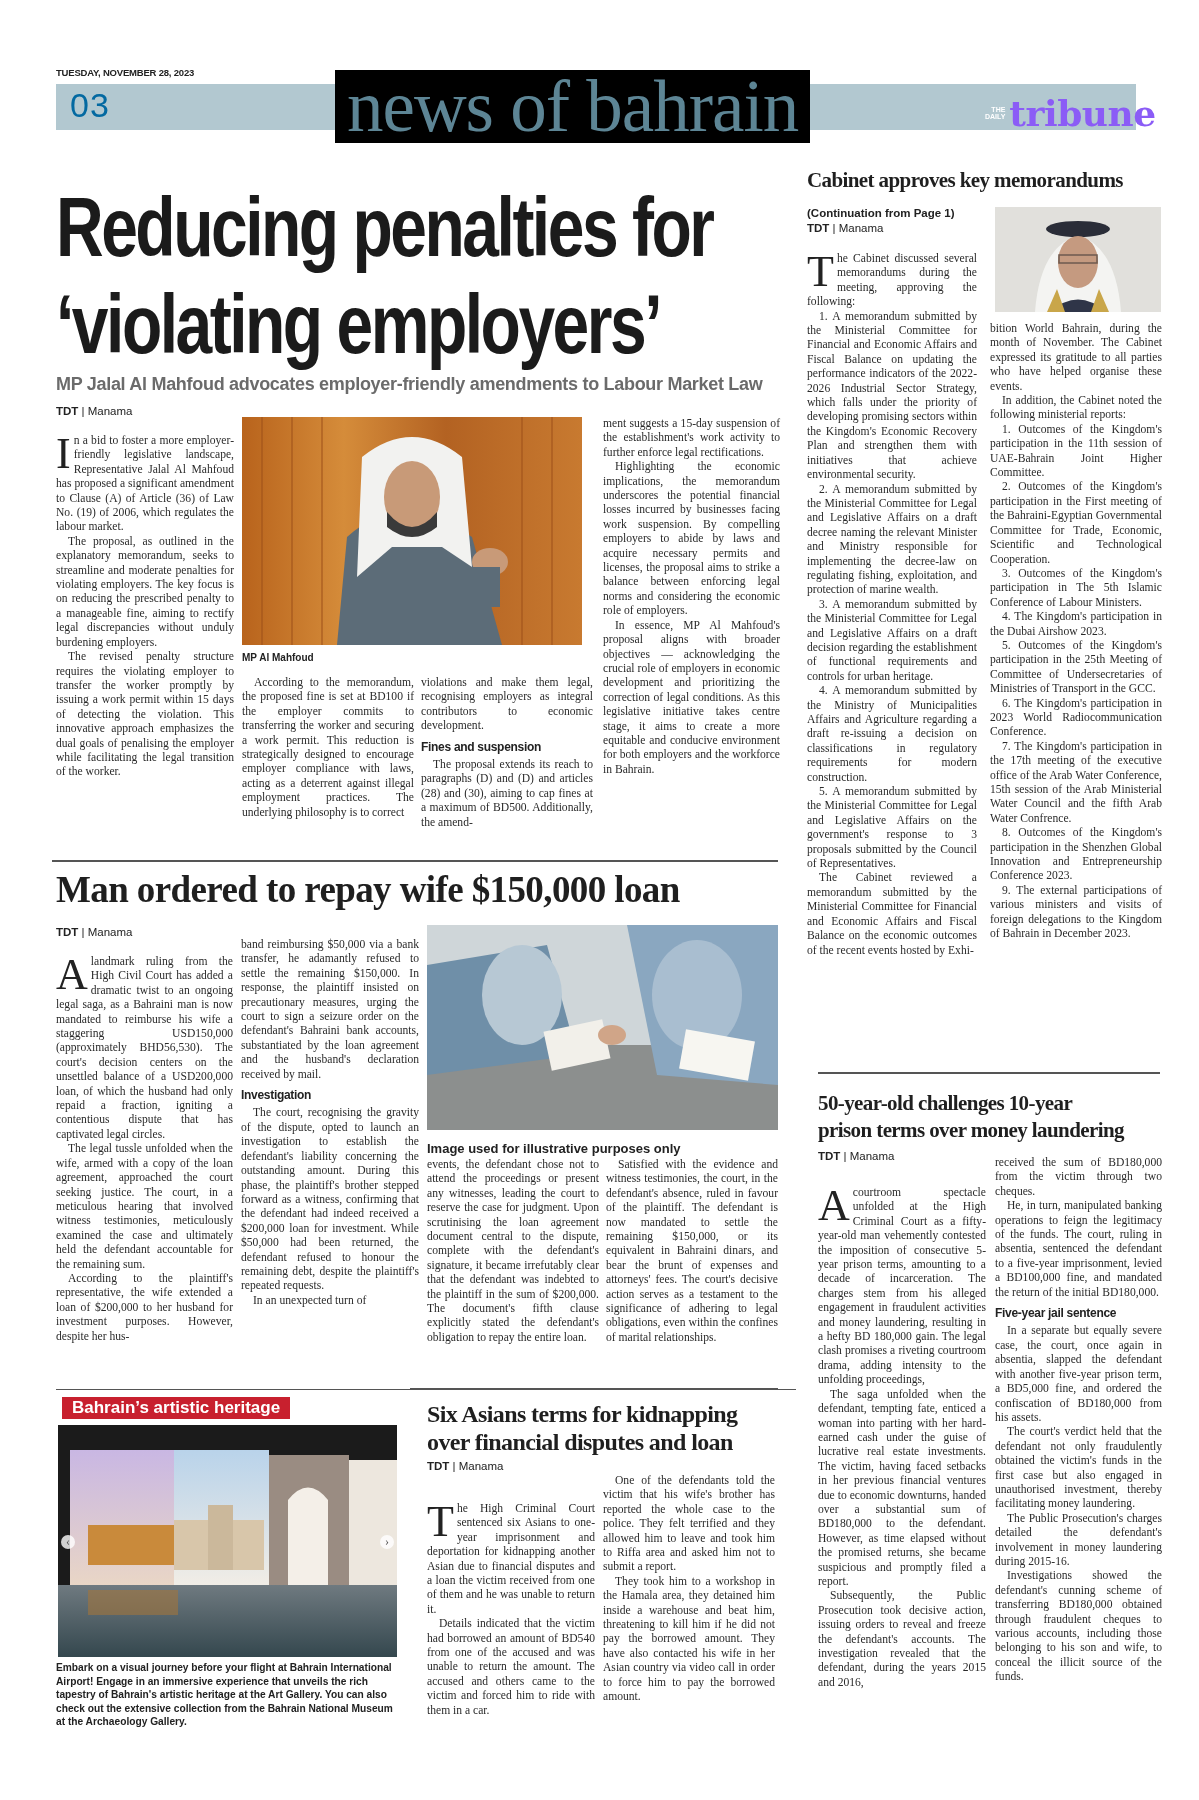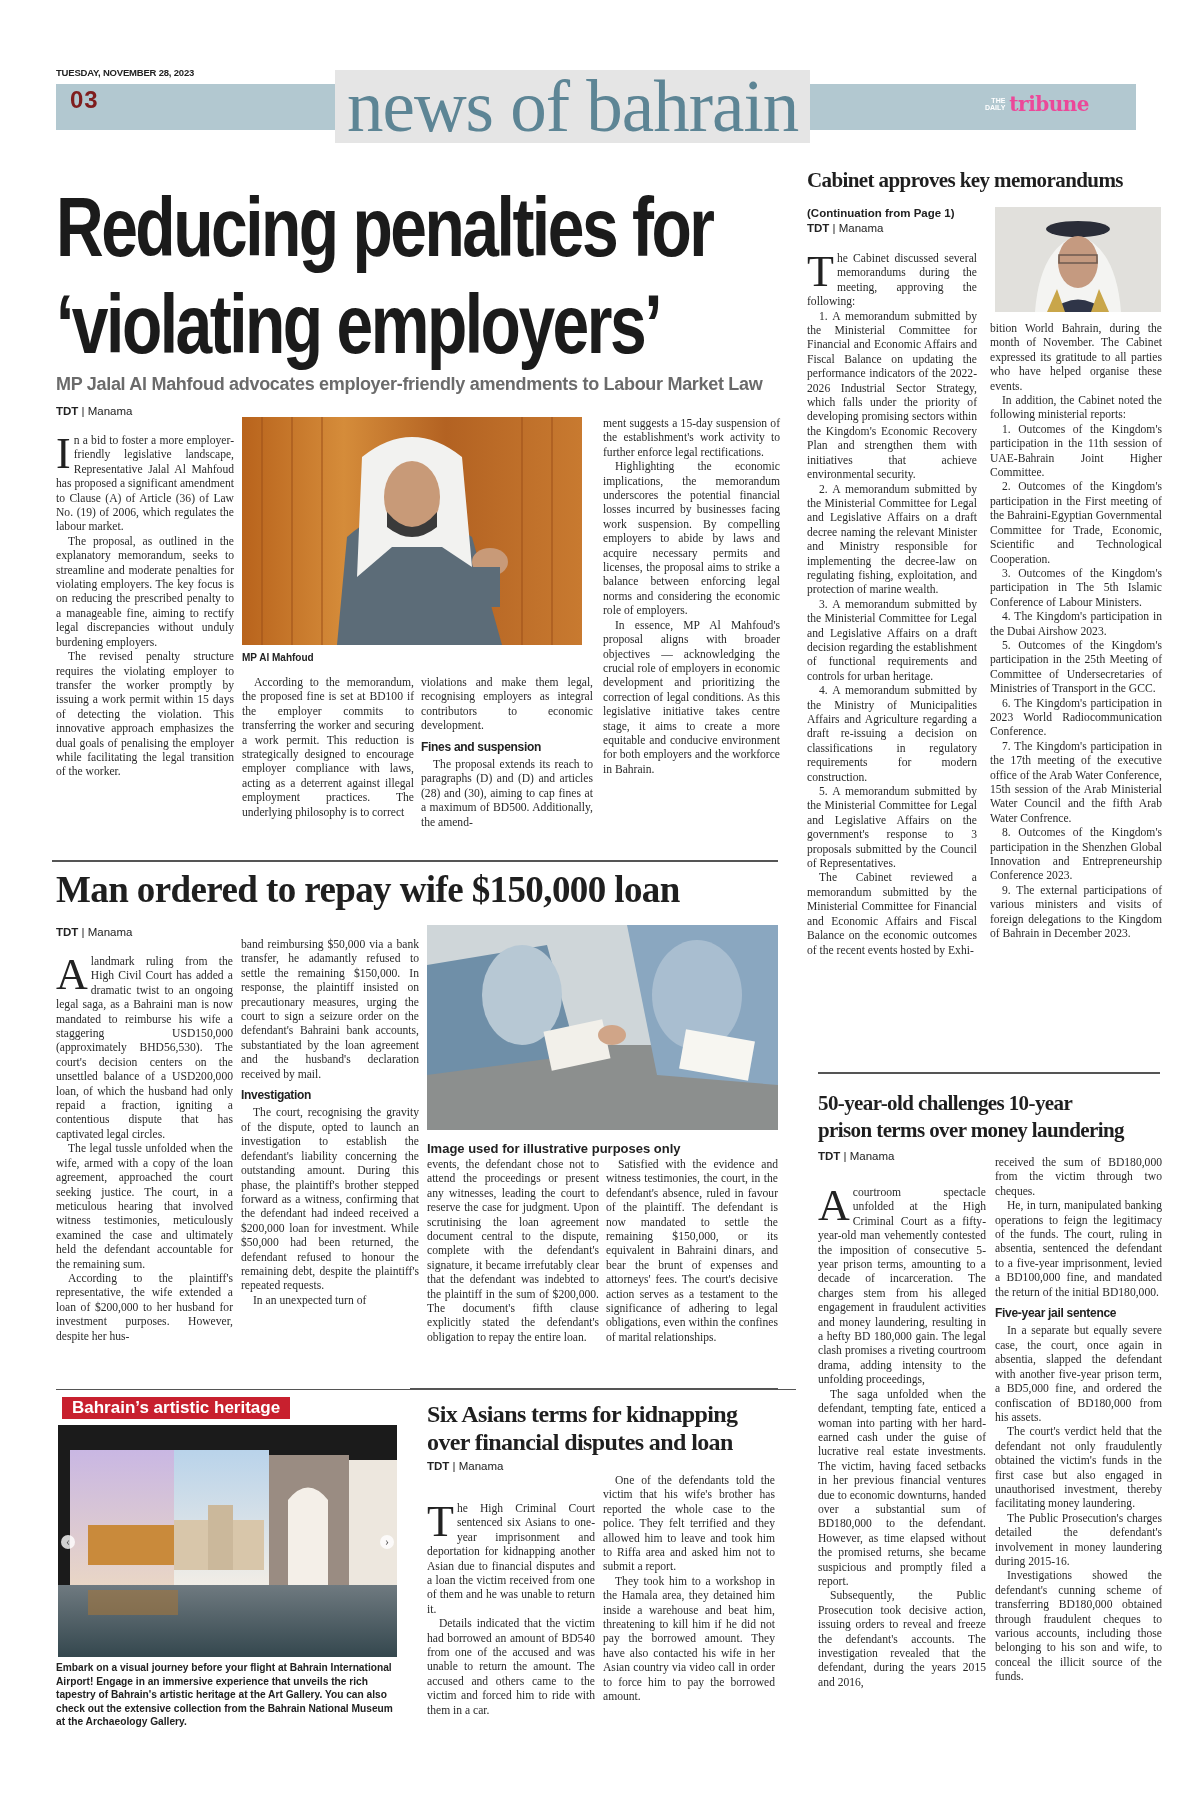--- a/index.html
+++ b/index.html
@@ -6,25 +6,25 @@
   html, body { width: 1199px; height: 1800px; background: #ffffff; overflow: hidden; }
   body { position: relative; font-family: "Liberation Serif", "DejaVu Serif", serif; color: #222; }
   .abs { position: absolute; }
   .serif { font-family: "Liberation Serif", "DejaVu Serif", serif; }
   .sans { font-family: "Liberation Sans", "DejaVu Sans", sans-serif; }
   .cond { font-family: "Liberation Sans Narrow", "Liberation Sans", "DejaVu Sans Condensed", sans-serif; }
 
   
   .date { left: 56px; top: 67px; font-size: 9.5px; font-weight: bold; letter-spacing: -0.2px; color: #222; }
   .bar { left: 56px; top: 84px; width: 1080px; height: 46px; background: #b2c8d0; }
-  .pagenum { left: 70px; top: 86px; font-size: 24px; color: #7f1d1d; font-weight: 700; letter-spacing: 1px; }
-  .section { left: 335px; top: 70px; font-size: 73px; color: #5d8595; letter-spacing: -1px; line-height: 1; background: #e5e5e5; padding: 0 12px; font-weight: normal; }
+  .pagenum { left: 70px; top: 86px; font-size: 34px; color: #0369a1; font-weight: 400; letter-spacing: 1px; }
+  .section { left: 335px; top: 70px; font-size: 73px; color: #5d8595; letter-spacing: -1px; line-height: 1; background: #000000; padding: 0 12px; font-weight: normal; }
   .brand { left: 985px; top: 92px; display: flex; align-items: center; gap: 4px; }
   .brand .small { font-size: 7px; line-height: 7px; color: #fff; text-align: right; font-weight: bold; }
-  .brand .big { font-size: 20px; color: #ec4899; font-weight: bold; font-family: "DejaVu Serif", serif; letter-spacing: -0.5px; }
+  .brand .big { font-size: 36px; color: #8b5cf6; font-weight: bold; font-family: "DejaVu Serif", serif; letter-spacing: -0.5px; }
 
   
   .h-main { left: 56px; top: 178px; width: 740px; font-size: 66px; line-height: 78px; font-weight: bold; color: #1b1b1b; letter-spacing: -2.5px; transform: scaleY(1.25); transform-origin: top left; }
   .subhead { left: 56px; top: 374px; font-size: 18px; color: #6b6b6b; font-weight: bold; letter-spacing: -0.3px; }
   .byline { font-size: 11.5px; color: #222; }
   .byline b { font-weight: bold; }
 
   .col { font-size: 11.6px; line-height: 14.4px; text-align: justify; hyphens: auto; color: #2a2a2a; }
   .col p { text-indent: 12px; }
   .col p.first { text-indent: 0; }

